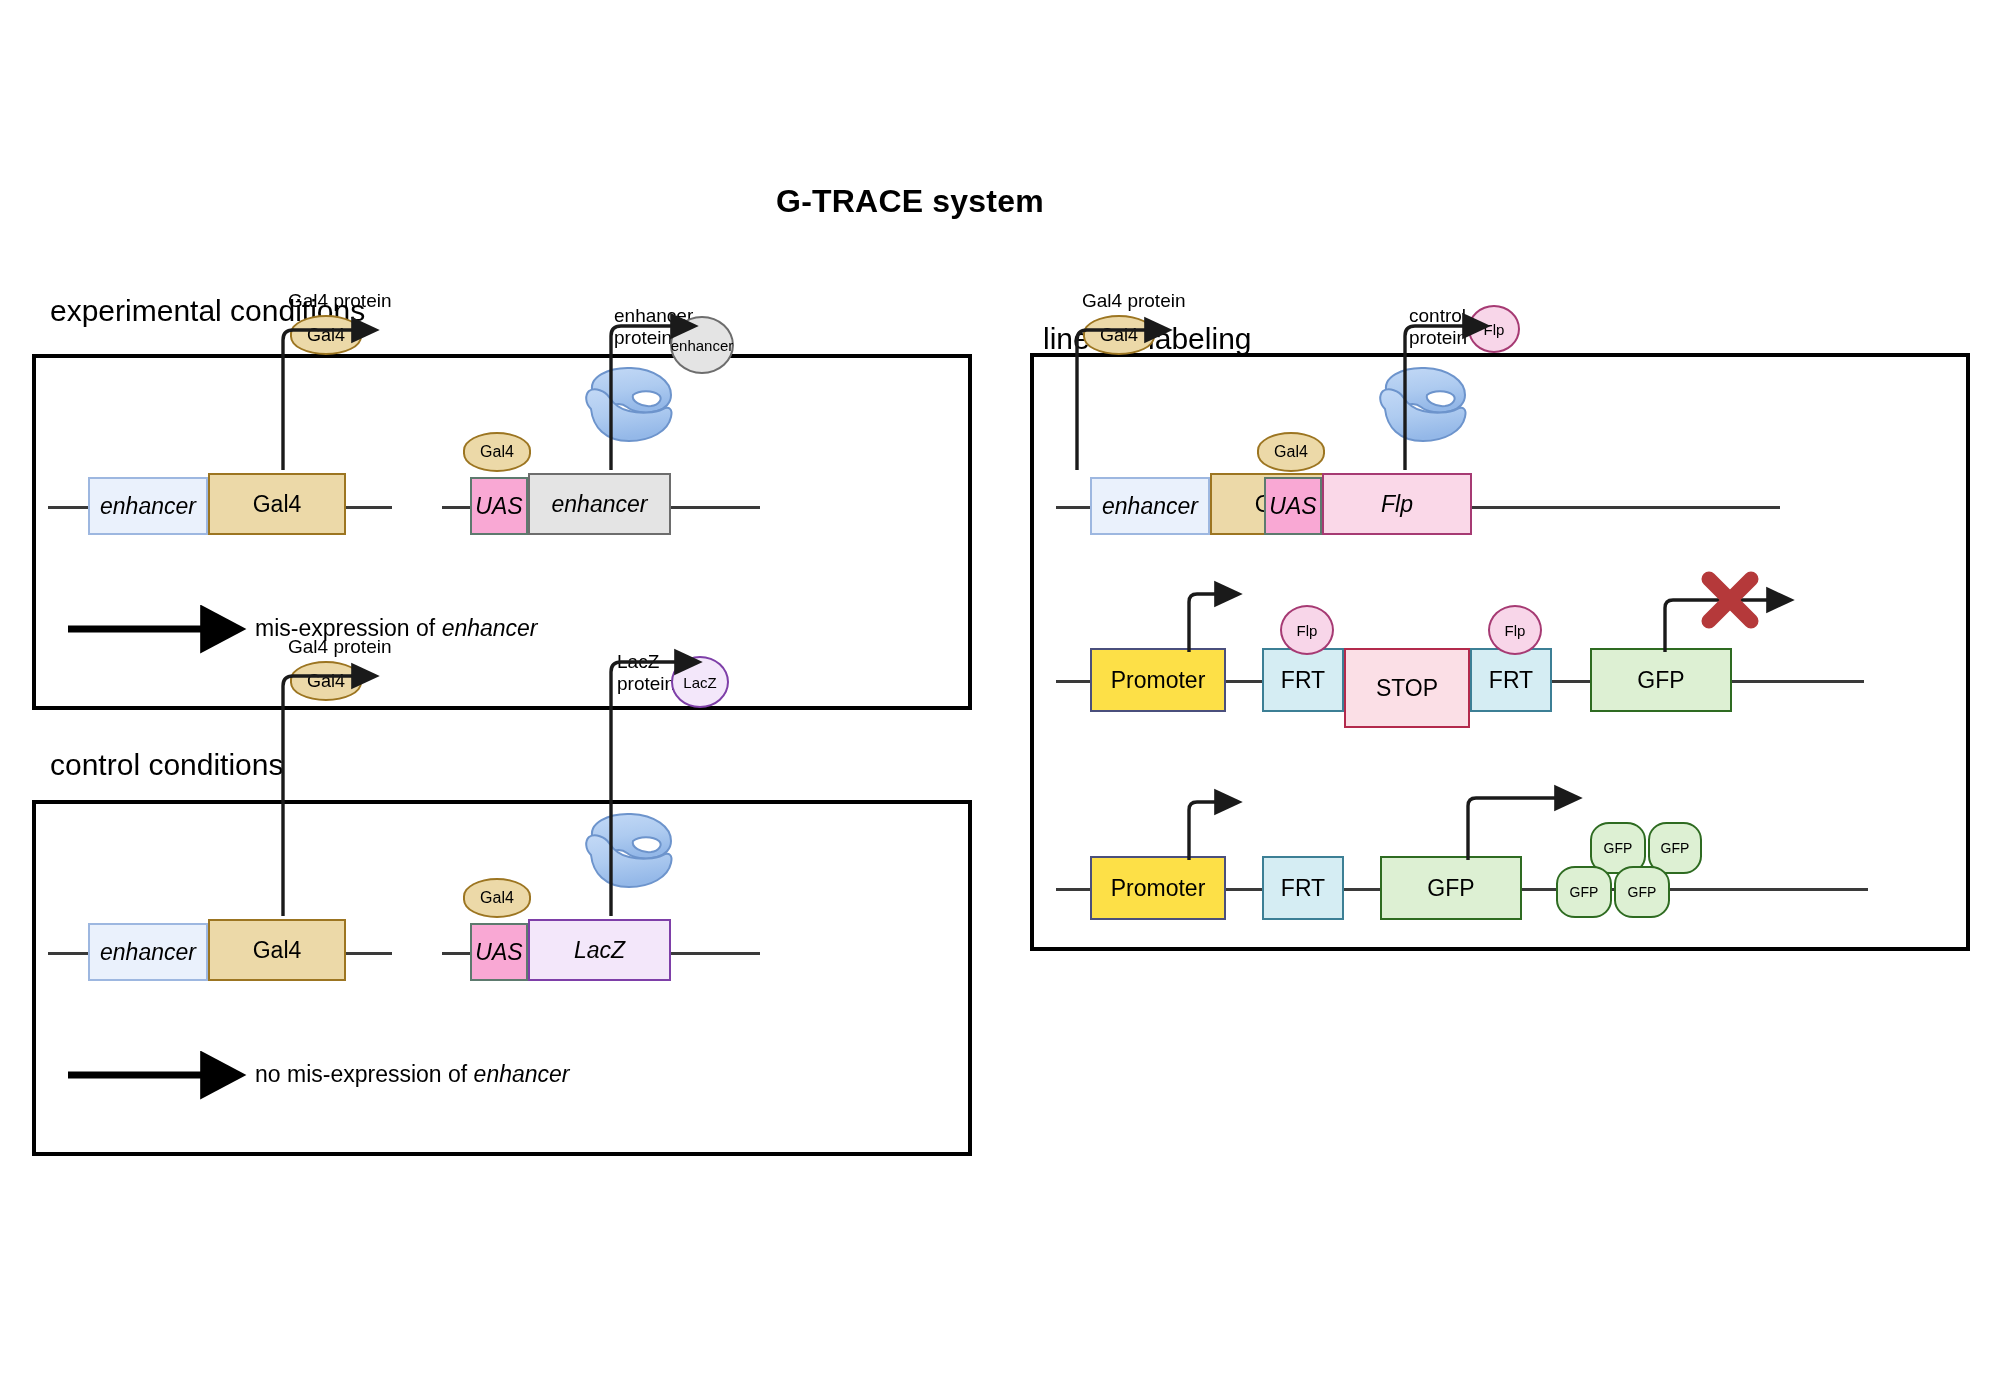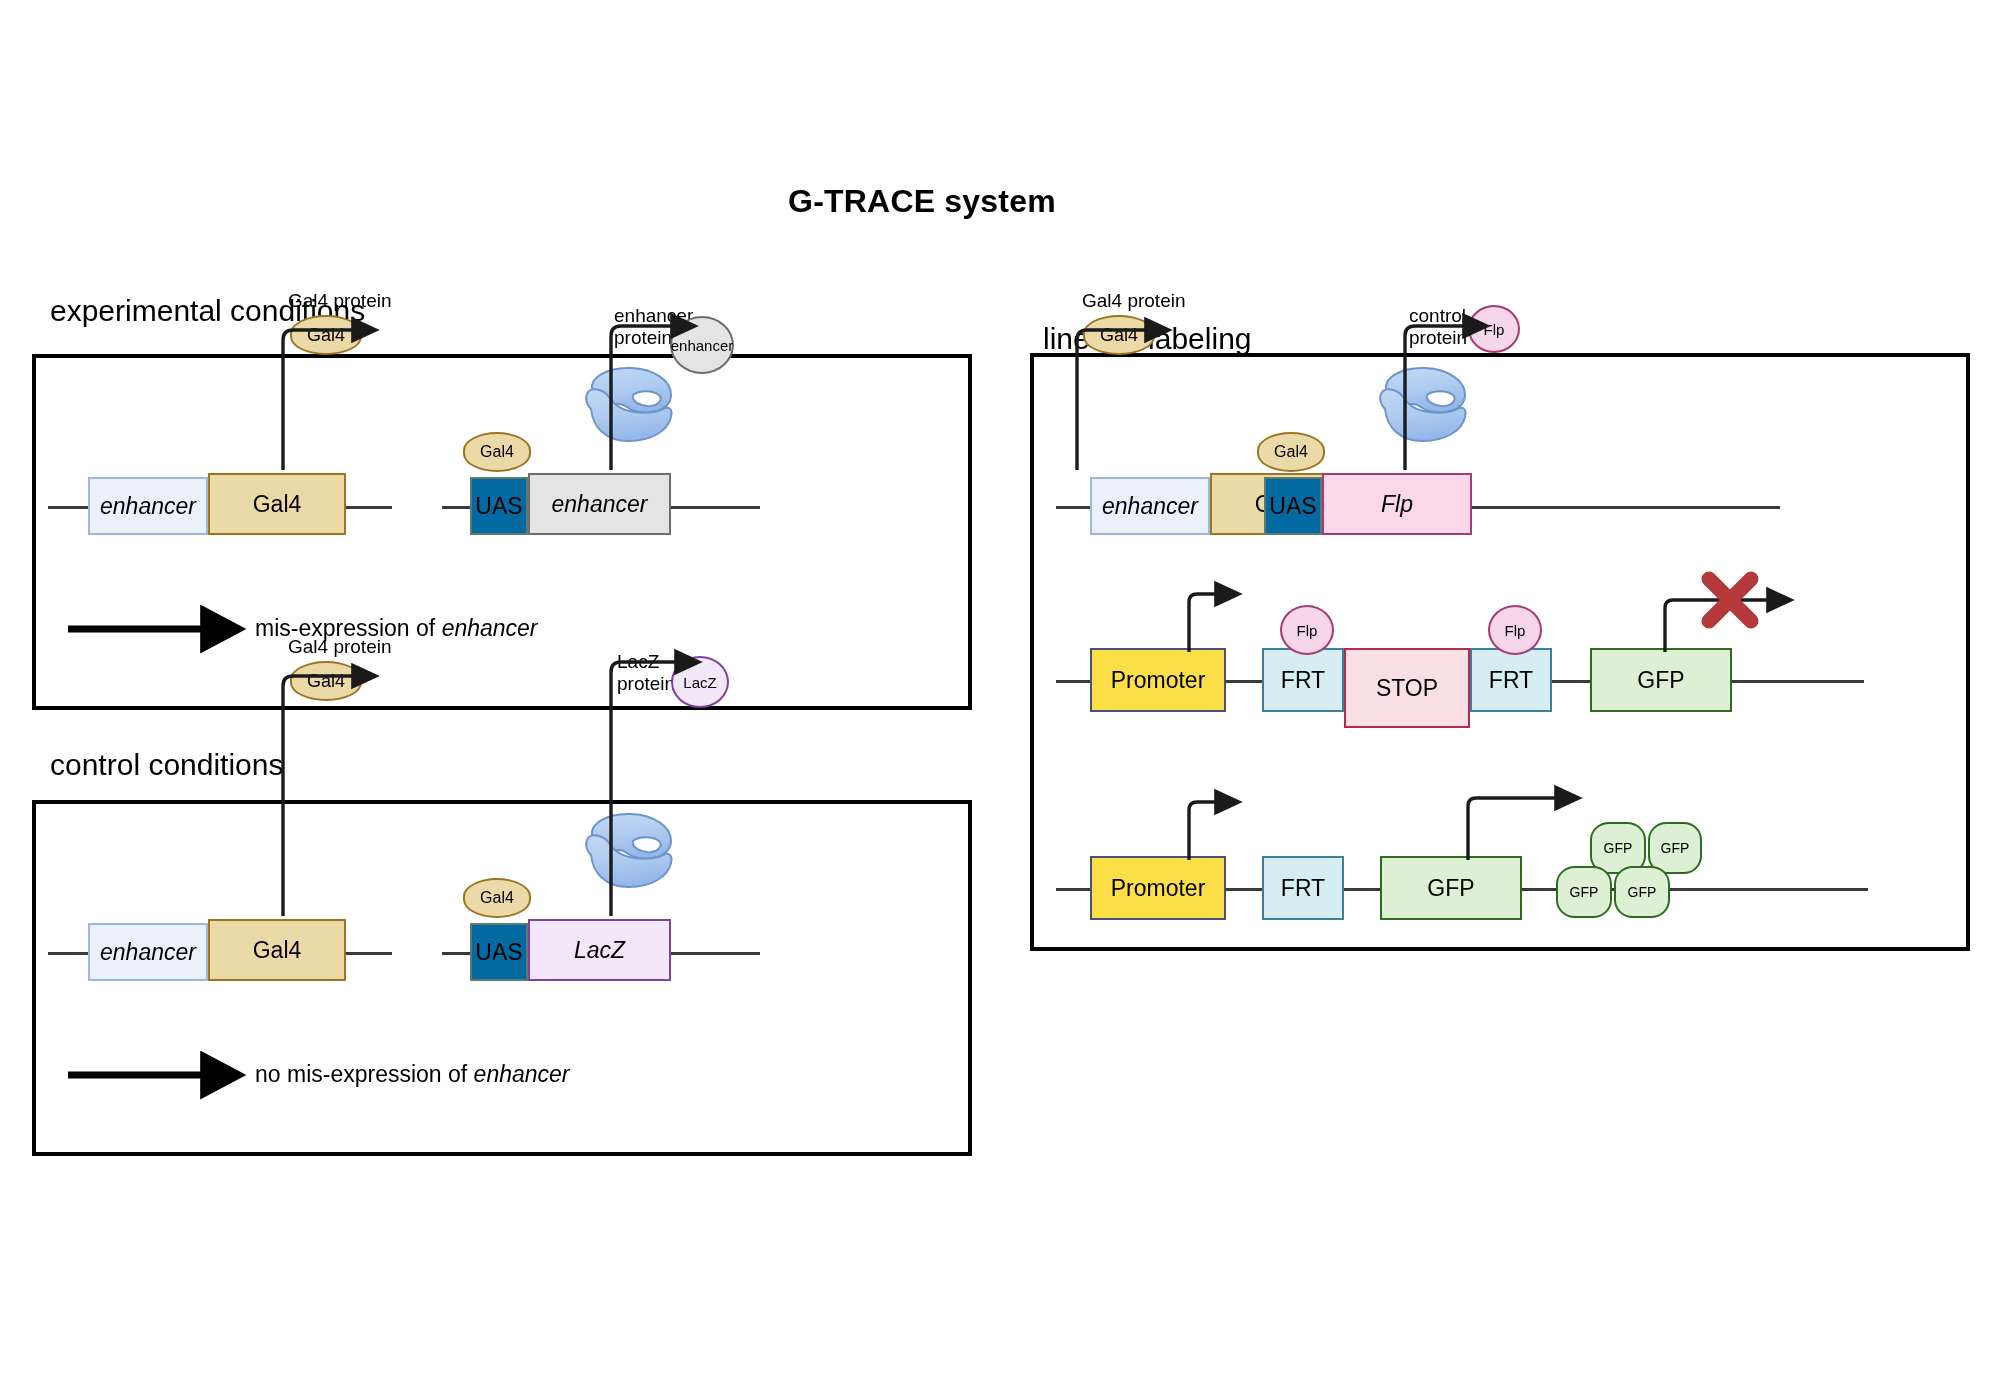--- a/index.html
+++ b/index.html
@@ -18,21 +18,21 @@
   .canvas {
     position: absolute;
     left: 0; top: 0;
     width: 2000px;
     height: 1400px;
   }
 
   
   #figure-title {
     position: absolute;
-    left: 16px;
+    left: 4px;
     top: 183px;
     width: 1812px;
     text-align: center;
     font-size: 32px;
     font-weight: bold;
     letter-spacing: 0.2px;
   }
 
   
   .section-heading {
@@ -74,21 +74,21 @@
     font-size: 23px;
     line-height: 1;
     border-width: 2px;
     border-style: solid;
     white-space: nowrap;
   }
   .gene-box.italic { font-style: italic; }
 
   .box-enhancer  { background: #eaf1fc; border-color: #9db7e0; }
   .box-gal4      { background: #ecd9a8; border-color: #9c7521; }
-  .box-uas       { background: #0369a1; border-color: #5d7a6e; }
+  .box-uas       { background: #f9a8d4; border-color: #5d7a6e; font-style: italic; }
   .box-grey      { background: #e4e4e4; border-color: #6d6d6d; }
   .box-lacz      { background: #f3e7fa; border-color: #7e3fa8; }
   .box-flp       { background: #fad8e8; border-color: #a63a73; }
   .box-promoter  { background: #fde047; border-color: #4a4f7c; }
   .box-frt       { background: #d5edf3; border-color: #3c7f95; }
   .box-stop      { background: #fbdfe6; border-color: #b32a4c; }
   .box-gfp       { background: #ddf0d3; border-color: #2e6b21; }
 
   
   .protein {

